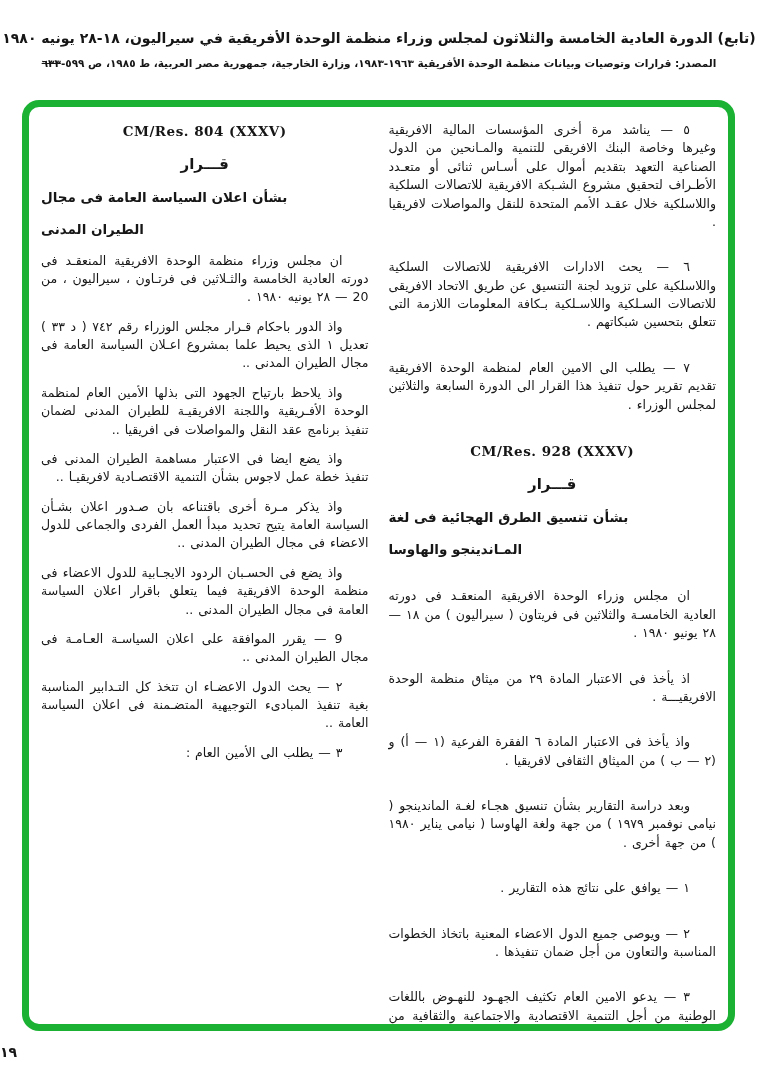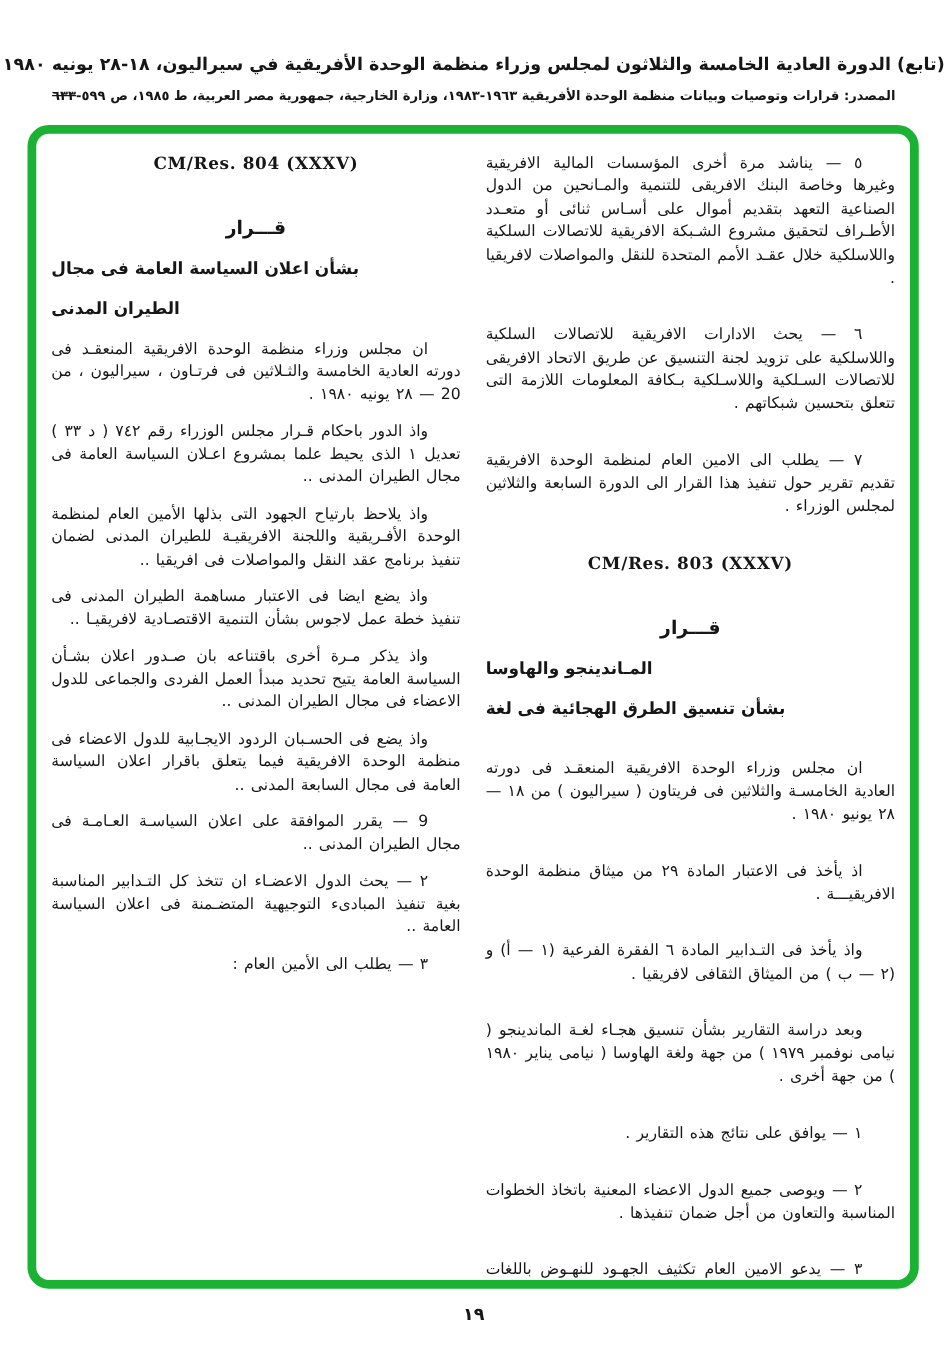--- a/index.html
+++ b/index.html
@@ -3,48 +3,48 @@
 <meta charset="utf-8">
 <style>
   html,body{margin:0;padding:0;}
   body{
     width:758px;height:1078px;background:#ffffff;
     font-family:"DejaVu Sans", sans-serif;color:#161616;
     position:relative;overflow:hidden;
   }
   .page{position:relative;width:758px;height:1078px;}
   
-  .header{position:absolute;top:44px;left:0;width:758px;text-align:center;direction:rtl;}
+  .header{position:absolute;top:30px;left:0;width:758px;text-align:center;direction:rtl;}
   .header-line1{font-size:14px;font-weight:bold;letter-spacing:0;}
   .header-line2{font-size:10.5px;font-weight:bold;margin-top:11px;}
   .struck{text-decoration:line-through;}
   
   .green-box{
     position:absolute;left:22px;top:100px;width:713px;height:931px;
     border:7px solid #1bb234;border-radius:17px;box-sizing:border-box;
     background:#ffffff;padding:14px 12px 8px 12px;overflow:hidden;
   }
   .columns{display:flex;direction:rtl;gap:20px;height:100%;}
   .col{flex:1;direction:rtl;min-width:0;}
   
   .res-num{
     direction:ltr;text-align:center;font-family:"DejaVu Serif","Liberation Serif",serif;
     font-weight:bold;font-size:13.5px;margin:2px 0 0 0;letter-spacing:.5px;
   }
-  .res-title{text-align:center;font-weight:bold;font-size:15px;margin:34px 0 14px 0;}
+  .res-title{text-align:center;font-weight:bold;font-size:15px;margin:16px 0 14px 0;}
   .res-sub{text-align:left;font-weight:bold;font-size:13.5px;margin:0 0 12px 0;line-height:1.5;}
   .para{
     font-size:12.5px;line-height:1.47;text-align:justify;text-justify:inter-word;
     margin:0 0 11px 0;text-indent:26px;word-spacing:1px;
   }
   .para b{font-weight:normal;}
   .spacer-lg{height:16px;}
   
   .footer{
-    position:absolute;left:0;top:1044px;width:758px;text-align:center;
+    position:absolute;left:0;top:1044px;width:758px;text-align:left;
     font-weight:bold;font-size:14px;letter-spacing:2px;
   }
 </style>
 </head>
 <body>
 
 <div class="page">
 
   <div class="header">
     <div class="header-line1">(تابع) الدورة العادية الخامسة والثلاثون لمجلس وزراء منظمة الوحدة الأفريقية في سيراليون، ١٨-٢٨ يونيه ١٩٨٠</div>
@@ -54,51 +54,51 @@
   <div class="green-box">
     <div class="columns">
 
       <div class="col">
         <p class="para"><b>٥ — يناشد مرة أخرى</b><span> المؤسسات المالية الافريقية وغيرها وخاصة البنك الافريقى للتنمية والمـانحين من الدول الصناعية التعهد بتقديم أموال على أسـاس ثنائى أو متعـدد الأطـراف لتحقيق مشروع الشـبكة الافريقية للاتصالات السلكية واللاسلكية خلال عقـد الأمم المتحدة للنقل والمواصلات لافريقيا .</span></p>
         <div class="spacer-lg"></div>
         <p class="para"><b>٦ — يحث الادارات</b><span> الافريقية للاتصالات السلكية واللاسلكية على تزويد لجنة التنسيق عن طريق الاتحاد الافريقى للاتصالات السـلكية واللاسـلكية بـكافة المعلومات اللازمة التى تتعلق بتحسين شبكاتهم .</span></p>
         <div class="spacer-lg"></div>
         <p class="para"><b>٧ — يطلب الى الامين العام</b><span> لمنظمة الوحدة الافريقية تقديم تقرير حول تنفيذ هذا القرار الى الدورة السابعة والثلاثين لمجلس الوزراء .</span></p>
         <div class="spacer-lg"></div>
-        <div class="res-num">CM/Res. 803 (XXXV)</div>
+        <div class="res-num">CM/Res. 928 (XXXV)</div>
         <div class="res-title">قـــرار</div>
+        <div class="res-sub">بشأن تنسيق الطرق الهجائية فى لغة</div>
         <div class="res-sub">المـاندينجو والهاوسا</div>
-        <div class="res-sub">بشأن تنسيق الطرق الهجائية فى لغة</div>
         <div class="spacer-lg"></div>
         <p class="para">ان مجلس وزراء الوحدة الافريقية المنعقـد فى دورته العادية الخامسـة والثلاثين فى فريتاون ( سيراليون ) من ١٨ — ٢٨ يونيو ١٩٨٠ .</p>
         <div class="spacer-lg"></div>
         <p class="para"><b>اذ يأخذ فى الاعتبار</b><span> المادة ٢٩ من ميثاق منظمة الوحدة الافريقيـــة .</span></p>
         <div class="spacer-lg"></div>
-        <p class="para"><b>واذ يأخذ فى التـدابير</b><span> المادة ٦ الفقرة الفرعية (١ — أ) و (٢ — ب ) من الميثاق الثقافى لافريقيا .</span></p>
+        <p class="para"><b>واذ يأخذ فى الاعتبار</b><span> المادة ٦ الفقرة الفرعية (١ — أ) و (٢ — ب ) من الميثاق الثقافى لافريقيا .</span></p>
         <div class="spacer-lg"></div>
         <p class="para"><b>وبعد دراسة</b><span> التقارير بشأن تنسيق هجـاء لغـة </span><b>الماندينجو</b><span> ( نيامى نوفمبر ١٩٧٩ ) من جهة ولغة </span><b>الهاوسا</b><span> ( نيامى يناير ١٩٨٠ ) من جهة أخرى .</span></p>
         <div class="spacer-lg"></div>
         <p class="para"><b>١ — يوافق</b><span> على نتائج هذه التقارير .</span></p>
         <div class="spacer-lg"></div>
         <p class="para"><b>٢ — ويوصى</b><span> جميع الدول الاعضاء المعنية باتخاذ الخطوات المناسبة والتعاون من أجل ضمان تنفيذها .</span></p>
         <div class="spacer-lg"></div>
         <p class="para"><b>٣ — يدعو</b><span> الامين العام تكثيف الجهـود للنهـوض باللغات الوطنية من أجل التنمية الاقتصادية والاجتماعية والثقافية من جهة ، وتدعيم الوحدة الافريقية من جهة أخـــرى .</span></p>
       </div>
 
       <div class="col">
         <div class="res-num">CM/Res. 804 (XXXV)</div>
         <div class="res-title">قـــرار</div>
         <div class="res-sub">بشأن اعلان السياسة العامة فى مجال</div>
         <div class="res-sub">الطيران المدنى</div>
         <p class="para">ان مجلس وزراء منظمة الوحدة الافريقية المنعقـد فى دورته العادية الخامسة والثـلاثين فى فرتـاون ، سيراليون ، من 20 — ٢٨ يونيه ١٩٨٠ .</p>
         <p class="para"><b>واذ الدور باحكام</b><span> قـرار مجلس الوزراء رقم ٧٤٢ ( د ٣٣ ) تعديل ١ الذى يحيط علما بمشروع اعـلان السياسة العامة فى مجال الطيران المدنى ..</span></p>
         <p class="para"><b>واذ يلاحظ</b><span> بارتياح الجهود التى بذلها الأمين العام لمنظمة الوحدة الأفـريقية واللجنة الافريقيـة للطيران المدنى لضمان تنفيذ برنامج عقد النقل والمواصلات فى افريقيا ..</span></p>
         <p class="para"><b>واذ يضع ايضا</b><span> فى الاعتبار مساهمة الطيران المدنى فى تنفيذ خطة عمل لاجوس بشأن التنمية الاقتصـادية لافريقيـا ..</span></p>
         <p class="para">واذ يذكر مـرة أخرى باقتناعه بان صـدور اعلان بشـأن السياسة العامة يتيح تحديد مبدأ العمل الفردى والجماعى للدول الاعضاء فى مجال الطيران المدنى ..</p>
-        <p class="para">واذ يضع فى الحسـبان الردود الايجـابية للدول الاعضاء فى منظمة الوحدة الافريقية فيما يتعلق باقرار اعلان السياسة العامة فى مجال السابعة المدنى ..</p>
+        <p class="para">واذ يضع فى الحسـبان الردود الايجـابية للدول الاعضاء فى منظمة الوحدة الافريقية فيما يتعلق باقرار اعلان السياسة العامة فى مجال الطيران المدنى ..</p>
         <p class="para">9 — يقرر الموافقة على اعلان السياسـة العـامـة فى مجال الطيران المدنى ..</p>
         <p class="para">٢ — يحث الدول الاعضـاء ان تتخذ كل التـدابير المناسبة بغية تنفيذ المبادىء التوجيهية المتضـمنة فى اعلان السياسة العامة ..</p>
         <p class="para">٣ — يطلب الى الأمين العام :</p>
       </div>
 
     </div>
   </div>
 
   <div class="footer">١٩</div>
 

